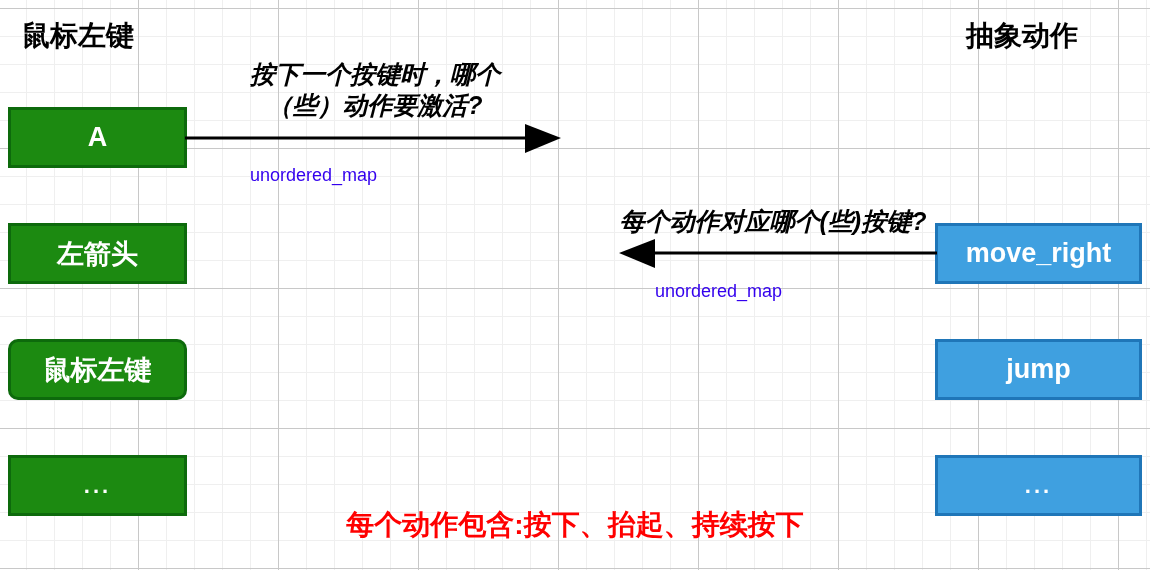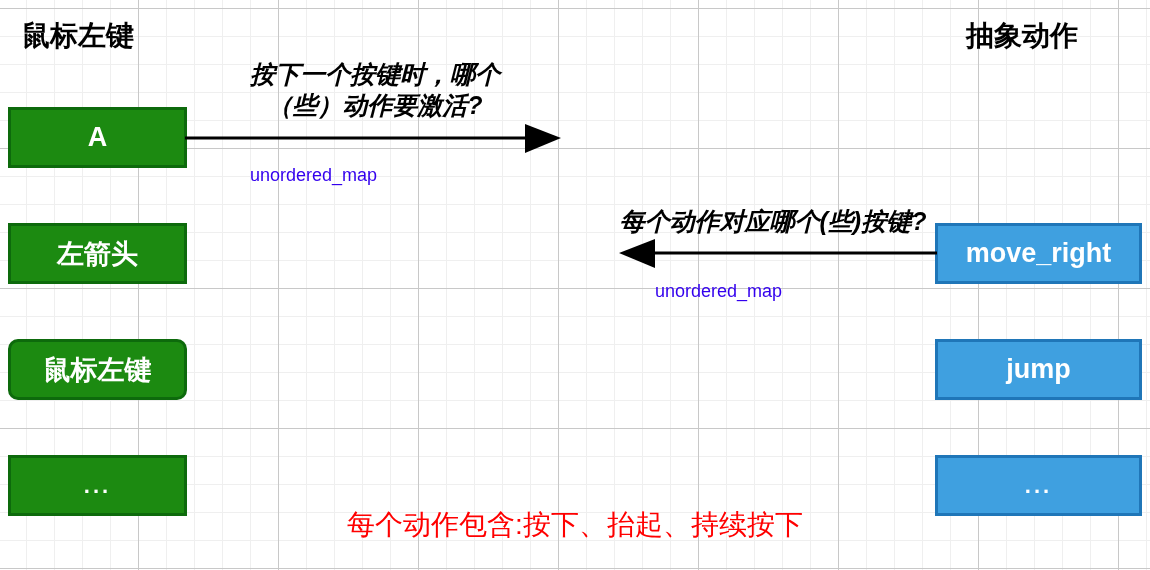--- a/index.html
+++ b/index.html
@@ -100,21 +100,21 @@
   #arrow1-map { left: 250px; top: 165px; }
   #arrow2-map { left: 655px; top: 281px; }
 
   #footer-note {
     position: absolute;
     left: 0;
     top: 506px;
     width: 1150px;
     text-align: center;
     font-size: 28px;
-    font-weight: normal;
+    font-weight: bold;
     color: #ff0000;
     white-space: nowrap;
   }
 </style>
 </head>
 <body>
 
 <div id="canvas">
 
   <div class="col-title" id="title-left">鼠标左键</div>

